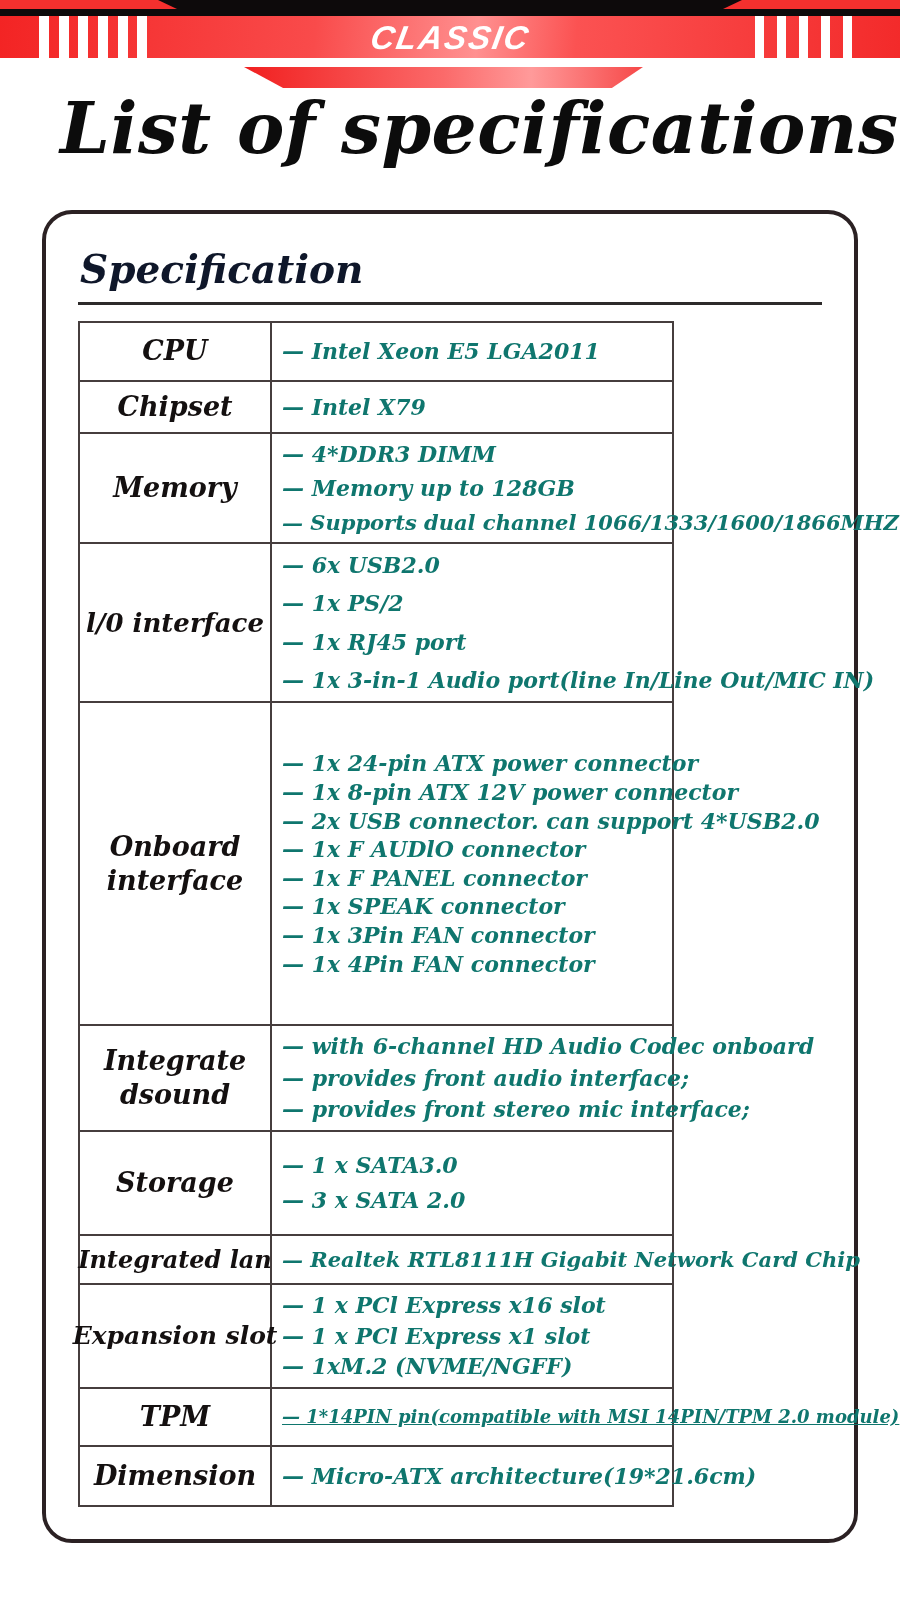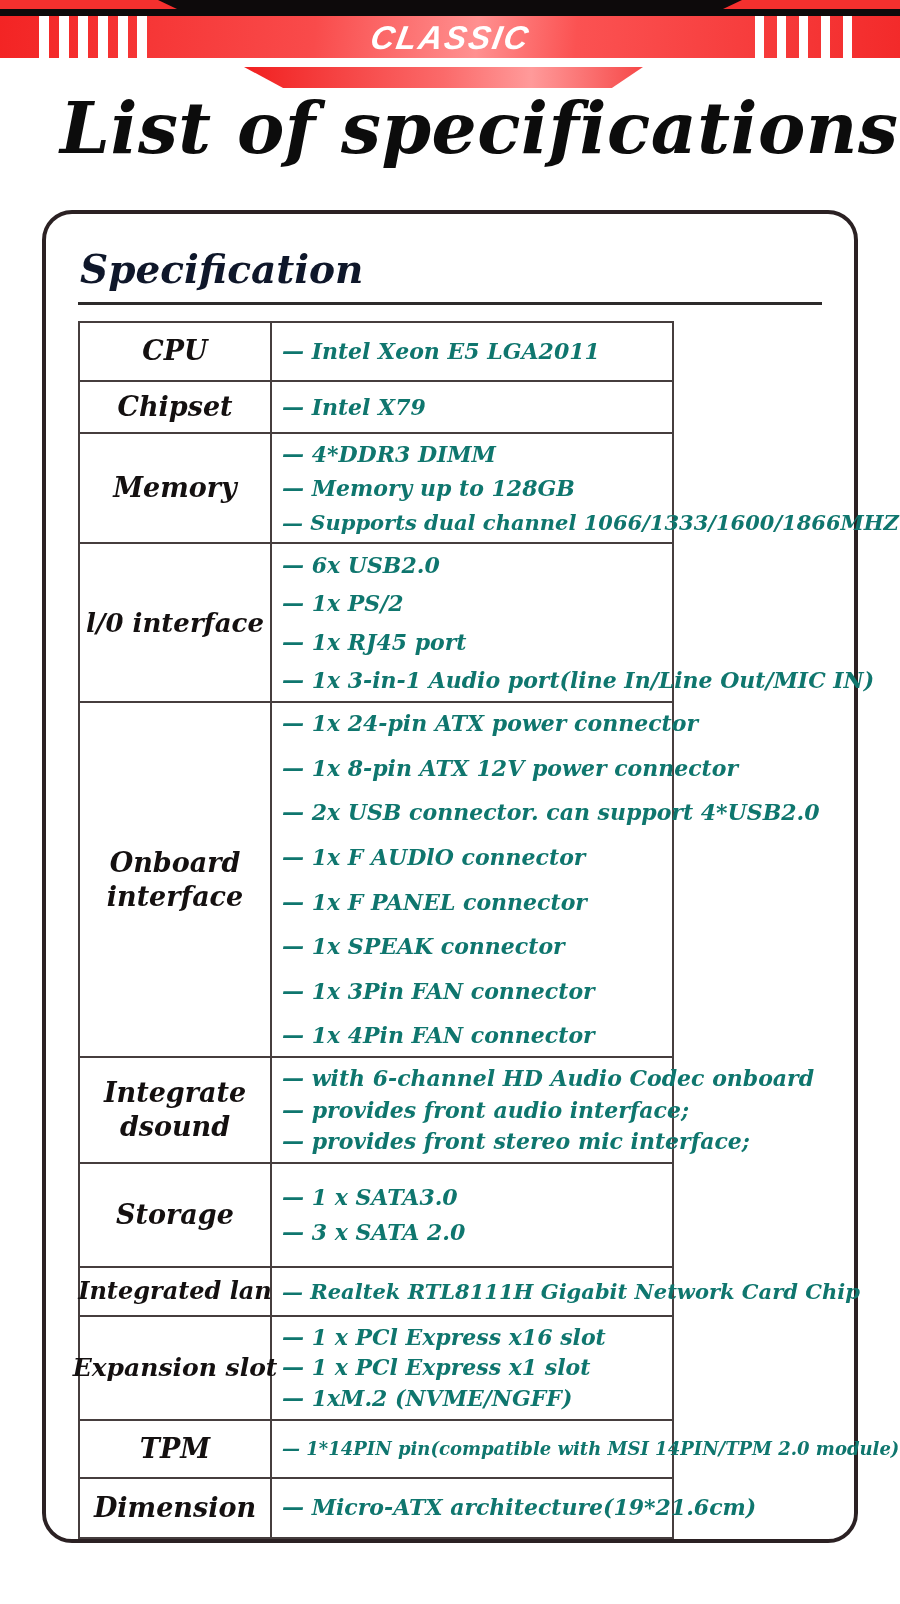--- a/index.html
+++ b/index.html
@@ -49,37 +49,37 @@
   .spec-table{margin:16px 0 0 32px;width:596px;box-sizing:border-box;border:2px solid #463e3e;}
   .spec-row{display:grid;grid-template-columns:192px 1fr;border-bottom:2px solid #463e3e;box-sizing:border-box;}
   .spec-row:last-child{border-bottom:none;}
   .row-label{border-right:2px solid #463e3e;display:flex;align-items:center;justify-content:center;
         text-align:center;font-style:italic;font-weight:700;font-size:27px;line-height:1.25;
         color:#141010;padding:4px 8px;box-sizing:border-box;}
   .row-values{display:flex;flex-direction:column;justify-content:center;
         padding:6px 4px 6px 10px;box-sizing:border-box;}
   .spec-item{font-style:italic;font-weight:600;font-size:22px;line-height:1.3;color:#0f766e;white-space:nowrap;}
   .spec-item.sm{font-size:21px;}
-  .spec-item.xs{font-size:18px;}
+  .spec-item.xs{font-size:18px;text-decoration:underline;}
 
   
   .spec-row:nth-child(1){min-height:59px}
   .spec-row:nth-child(2){min-height:52px}
   .spec-row:nth-child(3){min-height:108px}
   .spec-row:nth-child(4){min-height:159px}
   .spec-row:nth-child(5){min-height:323px}
   .spec-row:nth-child(6){min-height:104px}
   .spec-row:nth-child(7){min-height:104px}
   .spec-row:nth-child(8){min-height:49px}
   .spec-row:nth-child(9){min-height:97px}
   .spec-row:nth-child(10){min-height:58px}
   .spec-row:nth-child(11){min-height:58px}
   .spec-row:nth-child(3) .row-values{gap:6px}
   .spec-row:nth-child(4) .row-values{gap:10px}
-  .spec-row:nth-child(5) .row-values{gap:16px}
+  .spec-row:nth-child(5) .row-values{}
   .spec-row:nth-child(6) .row-values{gap:3px}
   .spec-row:nth-child(7) .row-values{gap:6px}
   .spec-row:nth-child(9) .row-values{gap:2px}
   .spec-row:nth-child(4) .row-label{white-space:nowrap;font-size:26px;}
   .spec-row:nth-child(8) .row-label{white-space:nowrap;font-size:24px;}
   .spec-row:nth-child(9) .row-label{white-space:nowrap;font-size:25px;}
 </style>
 </head>
 <body>
 

